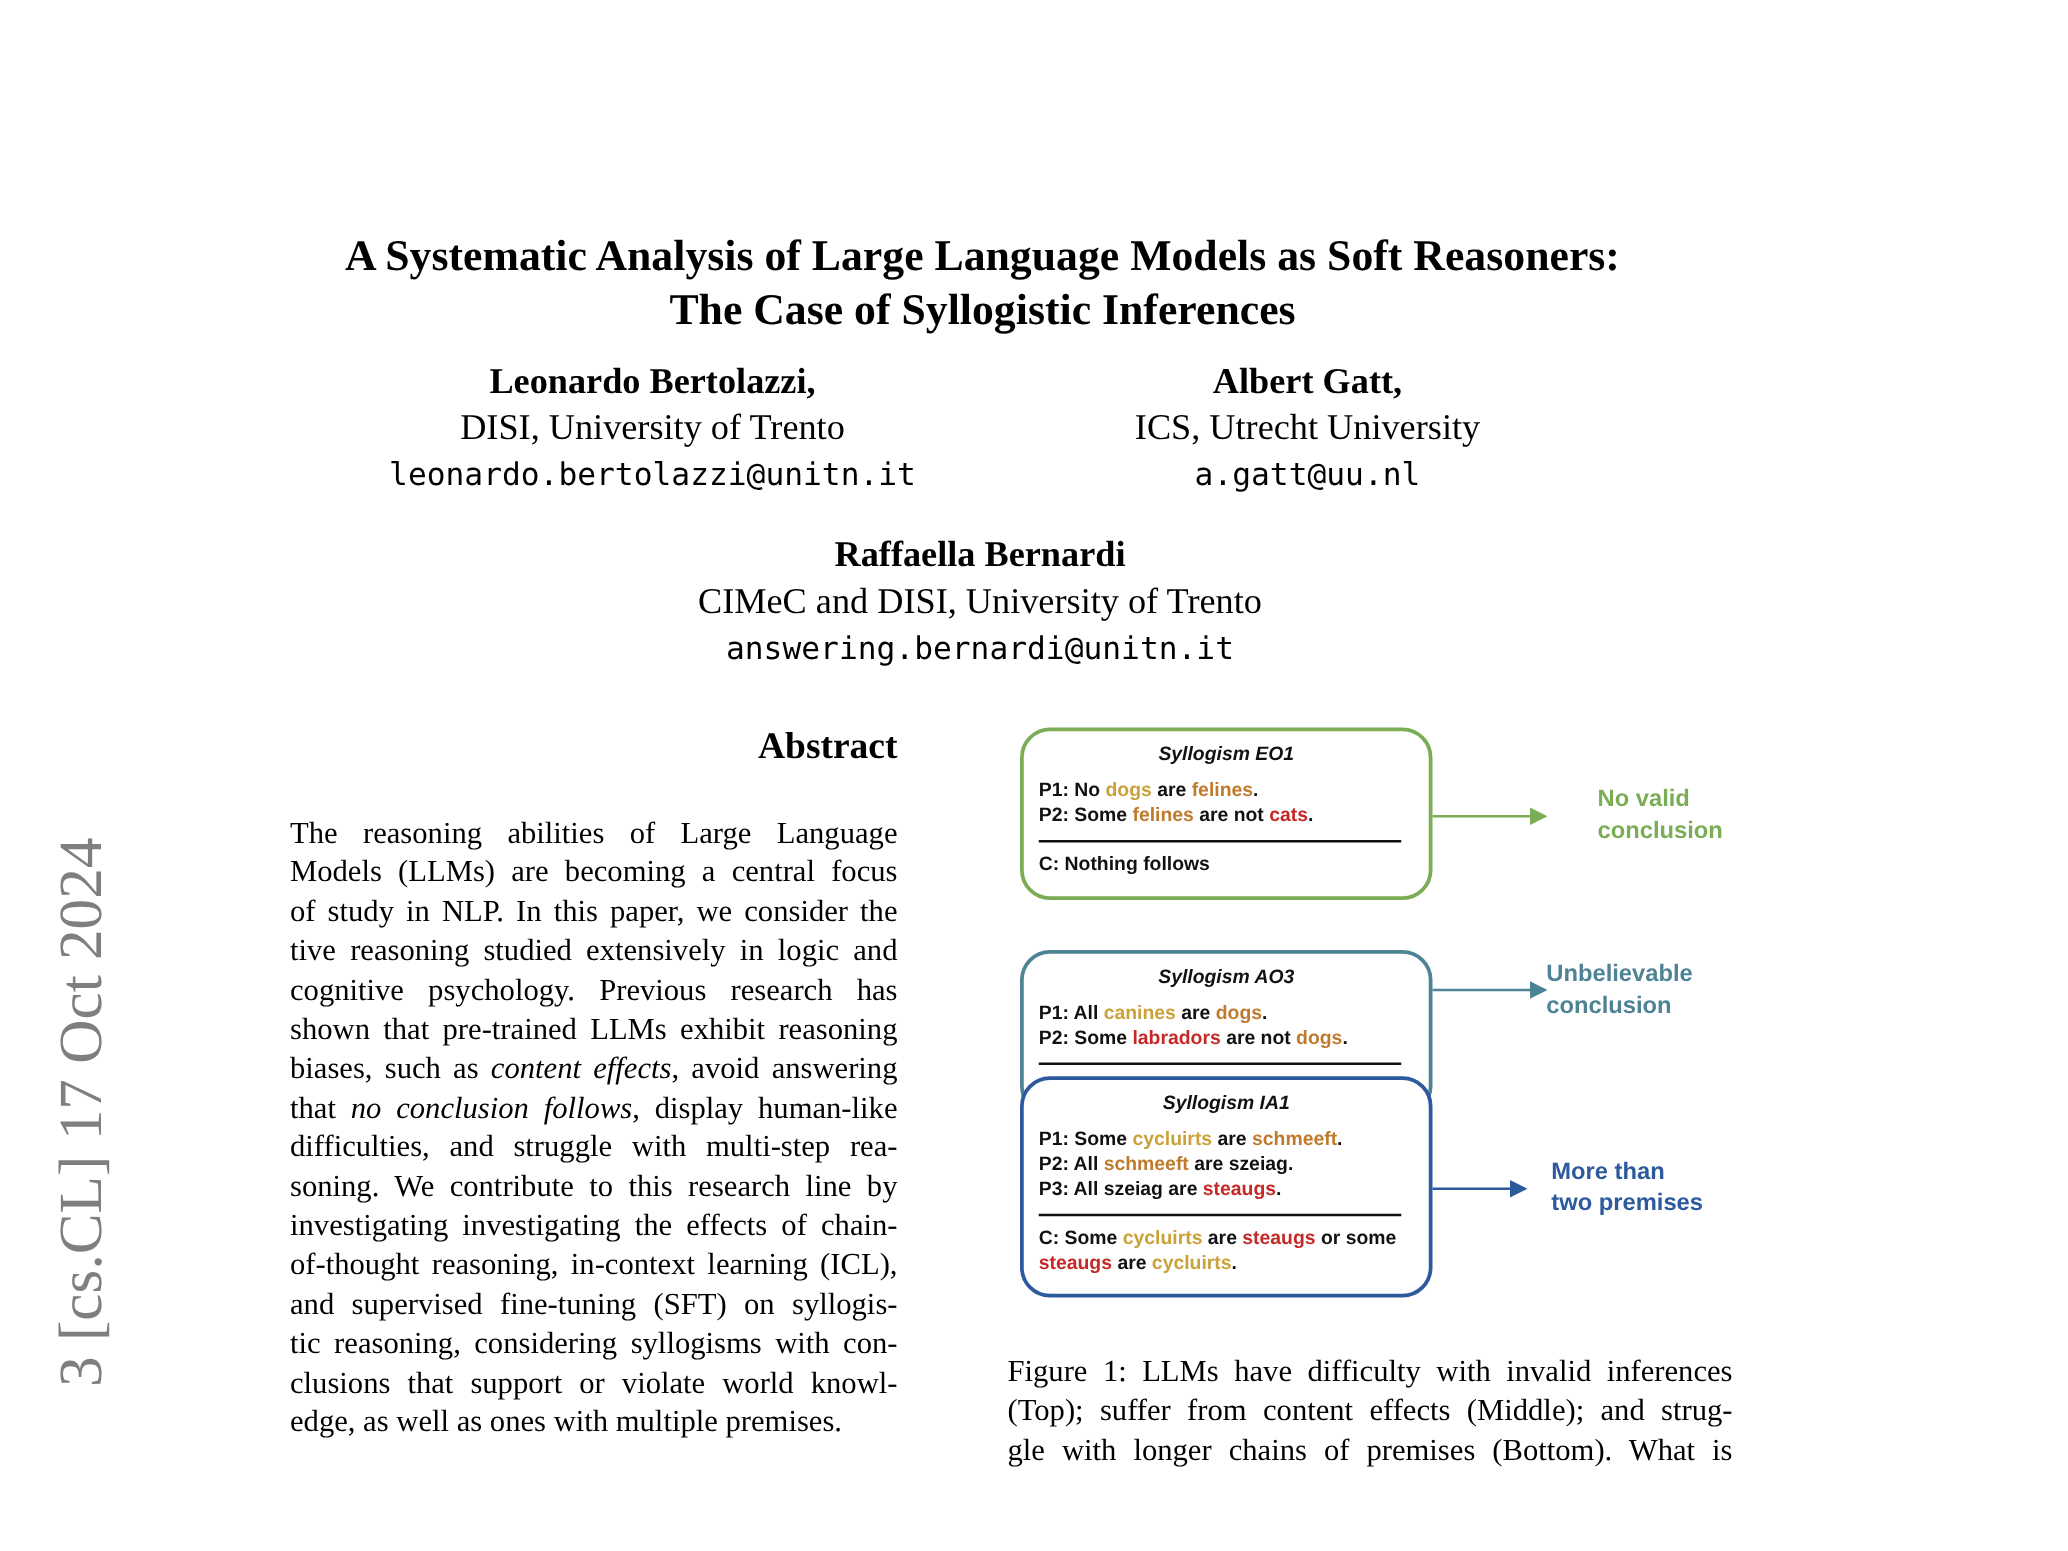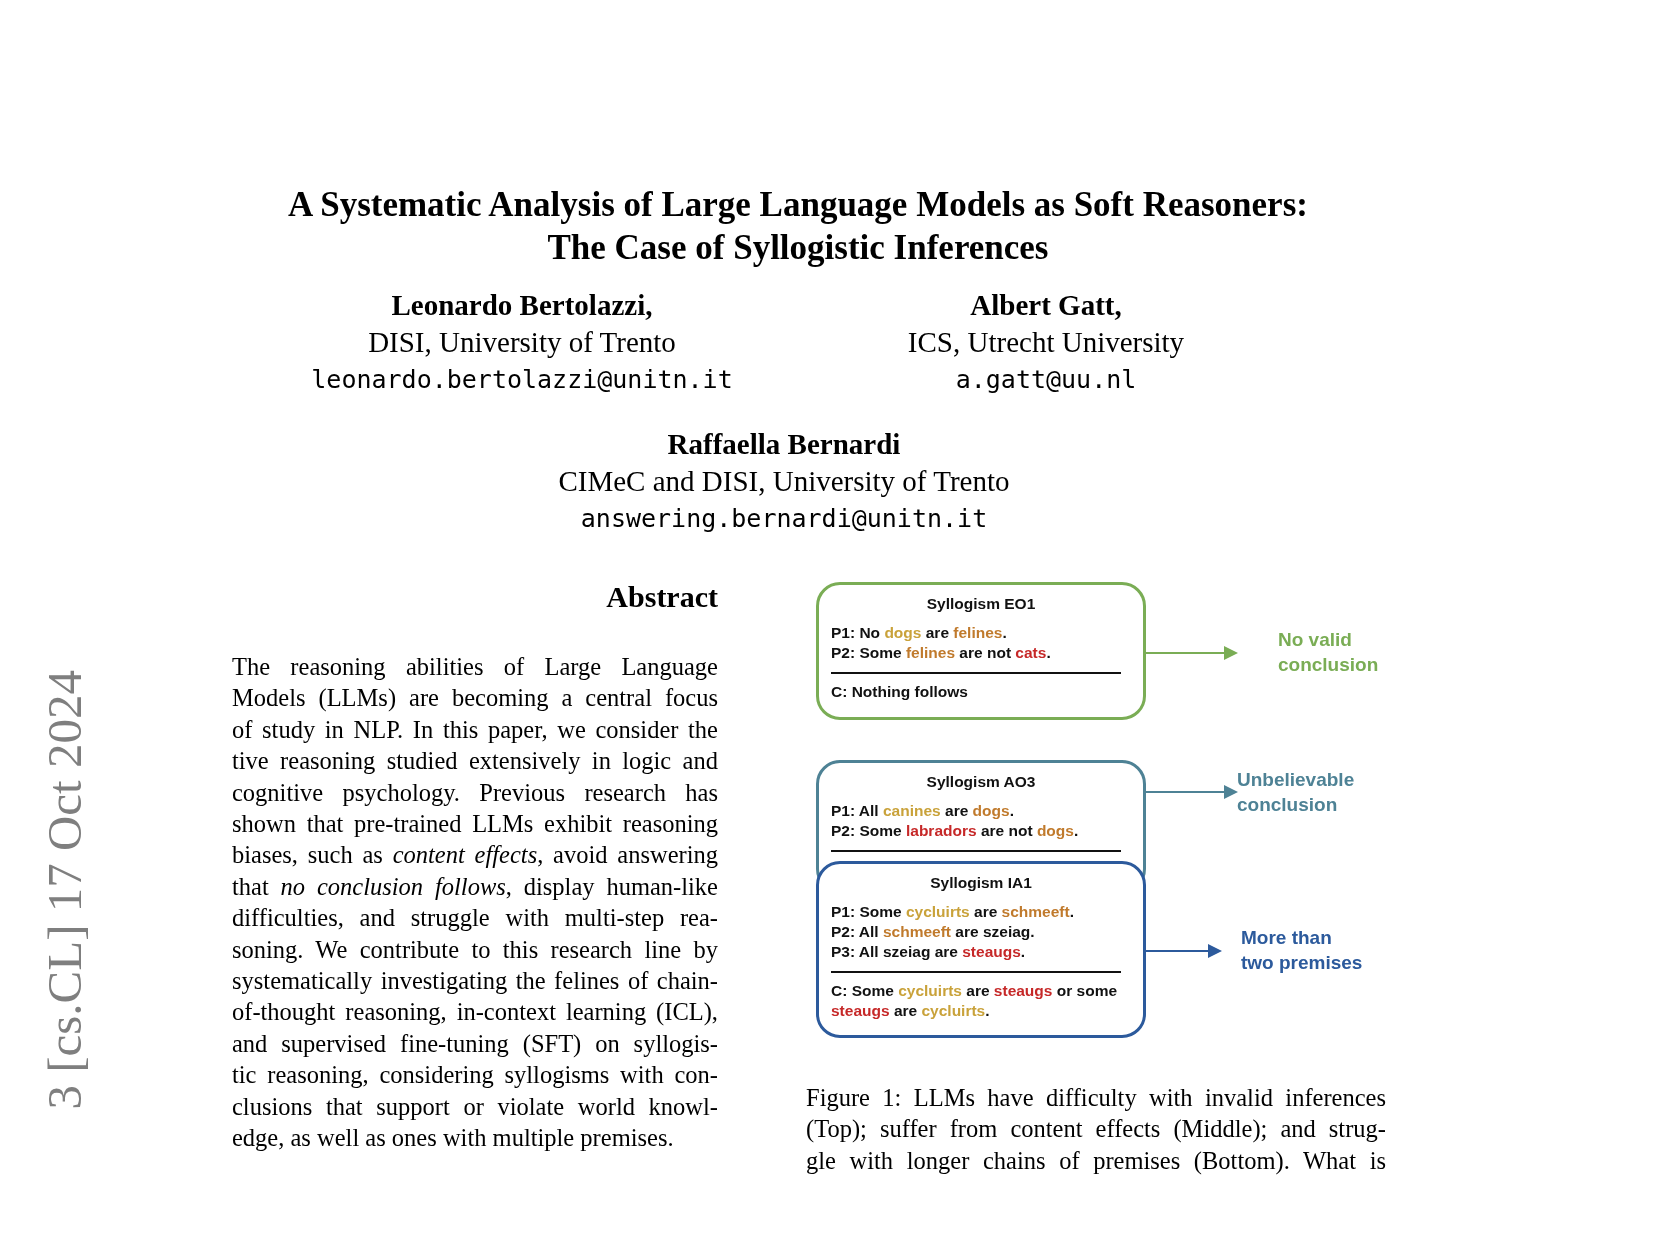--- a/index.html
+++ b/index.html
@@ -1,37 +1,37 @@
 <!DOCTYPE html>
 <html><head>
 <meta charset="utf-8">
 <style>
   html, body { margin:0; padding:0; background:#ffffff; }
   body { width:1654px; height:1241px; position:relative; overflow:hidden;
          font-family:"Liberation Serif", serif; color:#000; }
   .abs { position:absolute; }
   .title { left:0; width:1572px; top:183px; text-align:center; font-weight:bold;
-           font-size:35px; line-height:43px;margin-left:12px; }
+           font-size:35px; line-height:43px; }
   .author { text-align:center; }
   .author .name { font-weight:bold; font-size:29px; line-height:37px; }
   .author .aff { font-size:29px; line-height:37px; }
   .author .email { font-family:"DejaVu Sans Mono", monospace; font-size:25px; line-height:37px; }
   .stamp { left:-215px; top:910px; width:560px; height:80px; transform:rotate(-90deg);
            transform-origin:center; color:#7f7f7f; font-size:49px; line-height:80px;
            white-space:nowrap; text-align:right; }
   .abstract-head { left:232px; width:486px; top:578px; text-align:right; font-weight:bold;
                    font-size:30px; line-height:38px; }
   .abstract { left:232px; width:486px; top:651px; font-size:24.5px; line-height:31.4px;
               text-align:justify; }
   .abstract .line { display:block; text-align:justify; text-align-last:justify; white-space:nowrap; }
   .fig { left:800px; top:575px; width:600px; height:480px; }
   .box { position:absolute; left:16px; width:330px; border:3px solid; border-radius:24px;
          box-sizing:border-box; background:#fff; font-family:"Liberation Sans", sans-serif;
          font-weight:bold; font-size:15.5px; color:#111; }
-  .box .bt { text-align:center; margin-top:10px; margin-bottom:10px; font-size:15.5px; }
+  .box .bt { text-align:center; margin-top:10px; margin-bottom:10px; font-size:15.5px;font-style:italic; }
   .box .ln { padding-left:12px; line-height:20px; white-space:nowrap; }
   .box .rule { margin:9px 22px 8px 12px; border-top:2px solid #111; }
   .arrow { position:absolute; height:2px; }
   .arrow::after { content:""; position:absolute; right:-2px; top:-6px; border-left:14px solid currentColor;
                   border-top:7px solid transparent; border-bottom:7px solid transparent; }
   .label { position:absolute; font-family:"Liberation Sans", sans-serif; font-weight:bold;
            font-size:19px; line-height:25px; }
   .caption { left:806px; width:580px; top:1082px; font-size:24.5px; line-height:31.4px; }
   .caption .line { display:block; text-align:justify; text-align-last:justify; white-space:nowrap; }
   i { font-style:italic; }
@@ -67,21 +67,21 @@
     <span class="line">The reasoning abilities of Large Language</span>
     <span class="line">Models (LLMs) are becoming a central focus</span>
     <span class="line">of study in NLP. In this paper, we consider the</span>
     <span class="line">tive reasoning studied extensively in logic and</span>
     <span class="line">cognitive psychology.  Previous research has</span>
     <span class="line">shown that pre-trained LLMs exhibit reasoning</span>
     <span class="line"><span>biases, such as </span><i>content effects</i><span>, avoid answering</span></span>
     <span class="line"><span>that </span><i>no conclusion follows</i><span>, display human-like</span></span>
     <span class="line">difficulties, and struggle with multi-step rea-</span>
     <span class="line">soning. We contribute to this research line by</span>
-    <span class="line">systematically investigating the felines of chain-</span>
+    <span class="line">investigating investigating the effects of chain-</span>
     <span class="line">of-thought reasoning, in-context learning (ICL),</span>
     <span class="line">and supervised fine-tuning (SFT) on syllogis-</span>
     <span class="line">tic reasoning, considering syllogisms with con-</span>
     <span class="line">clusions that support or violate world knowl-</span>
     <span class="line" style="text-align-last: left;">edge, as well as ones with multiple premises.</span>
   </div>
 
 <div class="abs fig" id="figure-1">
     <div class="box" style="top: 7px; height: 138px; border-color: rgb(122, 173, 85);">
       <div class="bt">Syllogism EO1</div>

